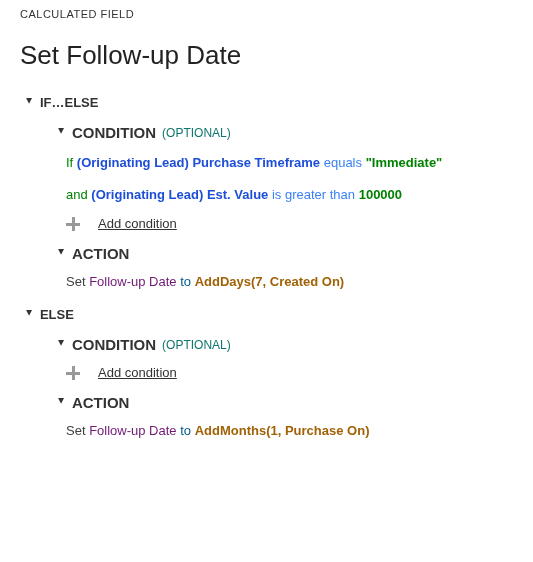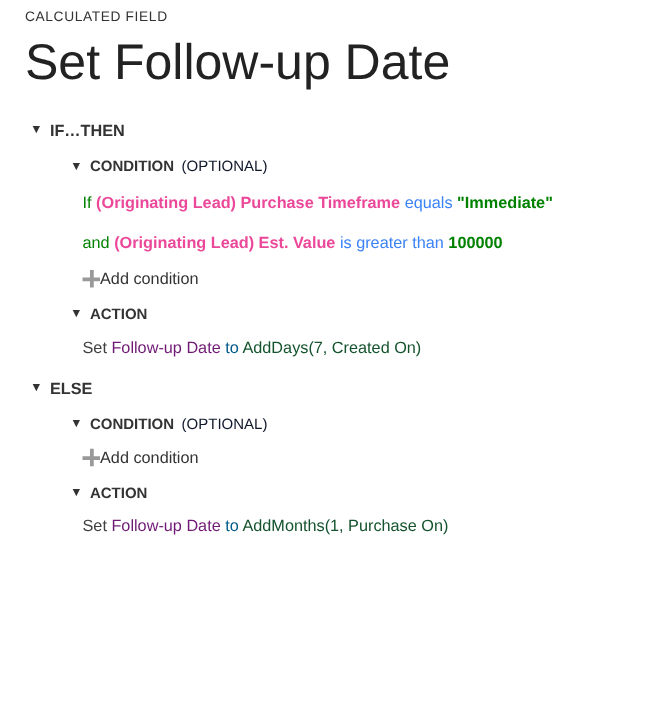--- a/index.html
+++ b/index.html
@@ -8,24 +8,24 @@
   background: #fff;
   width: 533px;
   height: 562px;
   padding: 8px 20px;
   color: #333;
 }
 .field-type {
   font-size: 11px;
   color: #333;
   letter-spacing: 0.5px;
-  margin-bottom: 8px;
+  margin-bottom: 20px;
 }
 .page-title {
-  font-size: 40px;
+  font-size: 26px;
   font-weight: 300;
   color: #222;
   margin-bottom: 24px;
 }
 .section {
   margin-left: 4px;
   margin-bottom: 18px;
 }
 .heading-row {
   display: flex;
@@ -48,56 +48,58 @@
   margin-left: 32px;
   margin-bottom: 14px;
 }
 .sub-heading {
   display: flex;
   align-items: center;
   gap: 6px;
   margin-bottom: 12px;
 }
 .sub-label {
-  font-size: 12px;
+  font-size: 15px;
   font-weight: 700;
   color: #333;
 }
 .optional {
   font-size: 12px;
-  color: #0f172a;
+  color: #0f766e;
   font-weight: 400;
 }
 .line {
   font-size: 13px;
   margin-left: 10px;
   margin-bottom: 12px;
   line-height: 1.5;
   color: #008200;
 }
 .line .keyword { color: #008200; }
-.line .field { color: #ec4899; font-weight: 700; }
+.line .field { color: #1d4ed8; font-weight: 700; }
 .line .op { color: #3b82f6; }
 .line .val { color: #008200; font-weight: 700; }
 .action-line {
   font-size: 13px;
   margin-left: 10px;
   color: #005a8c;
   margin-bottom: 6px;
 }
 .action-line .set { color: #404040; }
 .action-line .field { color: #701a75; font-weight: 400; }
 .action-line .to { color: #005a8c; margin-top: 31px; }
-.action-line .fn { color: #14532d; font-weight: 400; }
+.action-line .fn { color: #a16207; font-weight: 700; }
 .add-row {
   display: flex;
   align-items: center;
+  gap: 18px;
   margin-left: 10px;
   margin-bottom: 8px;
   cursor: pointer;
+  text-decoration: underline;
 }
 .plus-icon {
   width: 14px;
   height: 14px;
   position: relative;
   color: #999;
 }
 .plus-icon::before, .plus-icon::after {
   content: '';
   position: absolute;
@@ -116,21 +118,21 @@
 </style>
 </head>
 <body>
 
 <div class="field-type">CALCULATED FIELD</div>
 <div class="page-title">Set Follow-up Date</div>
 
 <div class="section">
   <div class="heading-row">
     <span class="caret">▲</span>
-    <span class="branch-label">IF…THEN</span>
+    <span class="branch-label">IF…ELSE</span>
   </div>
 
   <div class="subblock">
     <div class="sub-heading">
       <span class="caret">▲</span>
       <span class="sub-label">CONDITION</span>
       <span class="optional">(OPTIONAL)</span>
     </div>
     <div class="line">
       <span class="keyword">If</span>

